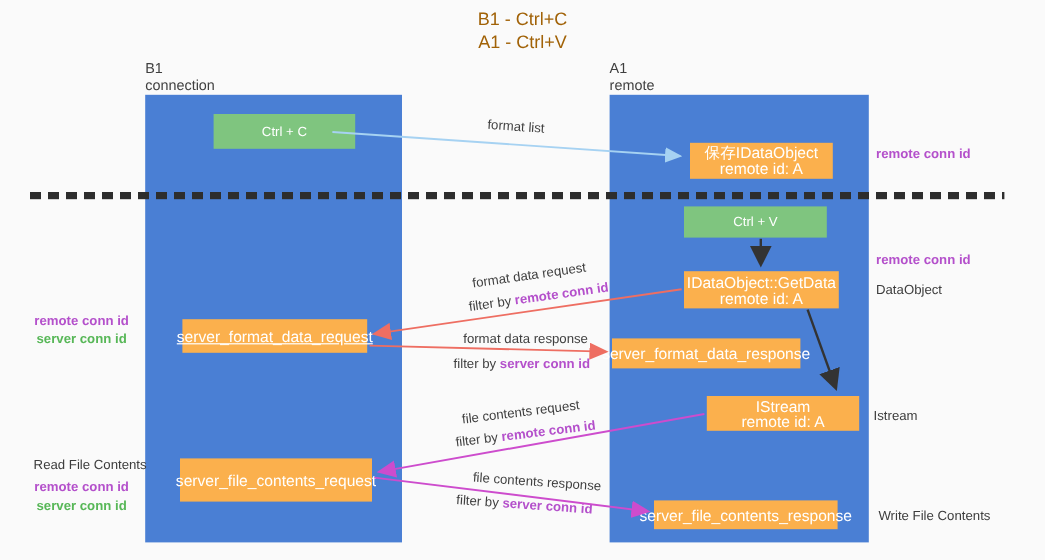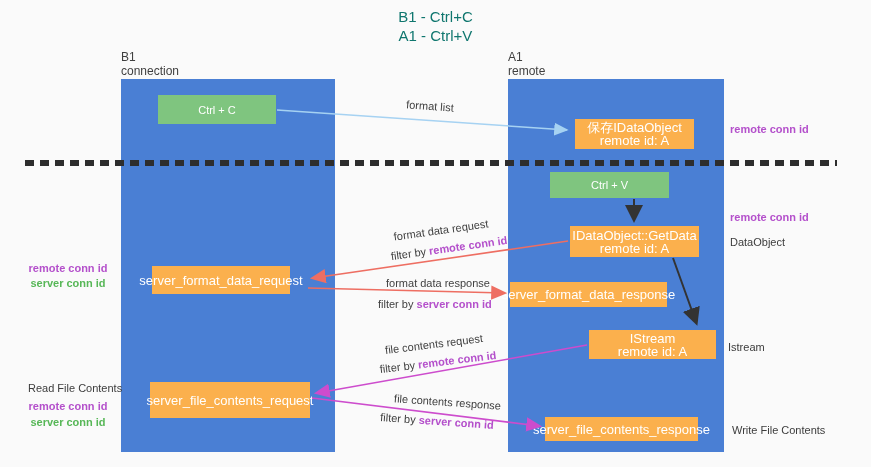--- a/index.html
+++ b/index.html
@@ -1,42 +1,42 @@
 <!DOCTYPE html>
 <html><head>
 <meta charset="utf-8">
 <style>
   html,body{margin:0;padding:0;}
   body{font-family:"Liberation Sans","DejaVu Sans",sans-serif;background:#fafafa;}
   .canvas{position:relative;width:871px;height:467px;background:#fafafa;overflow:hidden;}
 
   .title{position:absolute;left:0;right:0;top:7px;text-align:center;font-size:15px;
-         line-height:19px;color:#0f766e;}
+         line-height:19px;color:#a16207;}
 
   .col-header{position:absolute;text-align:left;font-size:12px;line-height:14px;color:#3f3f3f;top:50px;}
   .col-header.left{left:121px;width:214px;}
   .col-header.right{left:508px;width:216px;}
 
   .lifeline{position:absolute;top:79px;height:373px;background:#4a7fd4;}
   .lifeline.left{left:121px;width:214px;}
   .lifeline.right{left:508px;width:216px;}
 
   .dashline{position:absolute;left:25px;top:160px;width:812px;height:6px;
     background:repeating-linear-gradient(90deg,#2d2d2d 0 9px,transparent 9px 15px);}
 
   .box{position:absolute;display:flex;flex-direction:column;justify-content:center;
        align-items:center;color:#fff;text-align:center;white-space:nowrap;}
-  .green{background:#7fc57f;font-size:11px;}
+  .green{background:#7fc57f;font-size:11px;margin-left:20px;}
   .orange{background:#fbb04d;font-size:13px;line-height:13px;}
 
   .b-ctrl-c{left:158px;top:95px;width:118px;height:29px;}
   .b-save{left:575px;top:119px;width:119px;height:30px;}
   .b-ctrl-v{left:550px;top:172px;width:119px;height:26px;}
   .b-getdata{left:570px;top:226px;width:129px;height:31px;}
-  .b-freq{left:152px;top:266px;width:138px;height:28px;}
+  .b-freq{left:152px;top:266px;width:154px;height:28px;text-decoration:underline;}
   .b-fres{left:510px;top:282px;width:157px;height:25px;}
   .b-istream{left:589px;top:330px;width:127px;height:29px;}
   .b-creq{left:150px;top:382px;width:160px;height:36px;}
   .b-cres{left:545px;top:417px;width:153px;height:24px;align-items:center;}
 
   .note{position:absolute;font-size:11px;color:#3c3c3c;white-space:nowrap;}
   .purple{color:#b450cb;font-weight:bold;}
   .greenlbl{color:#57b757;font-weight:bold;}
 
   .n-rci-top{left:730px;top:123px;}

